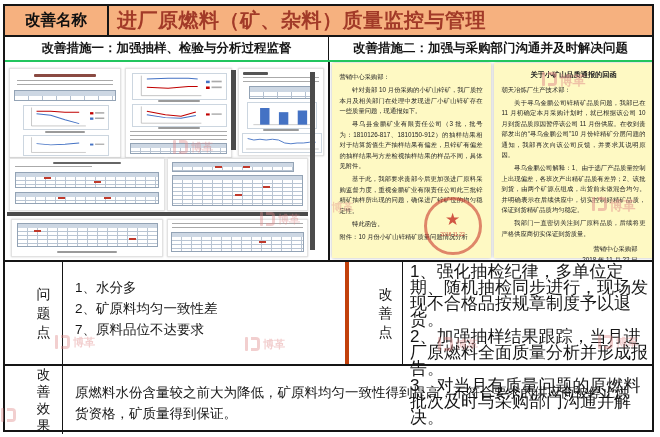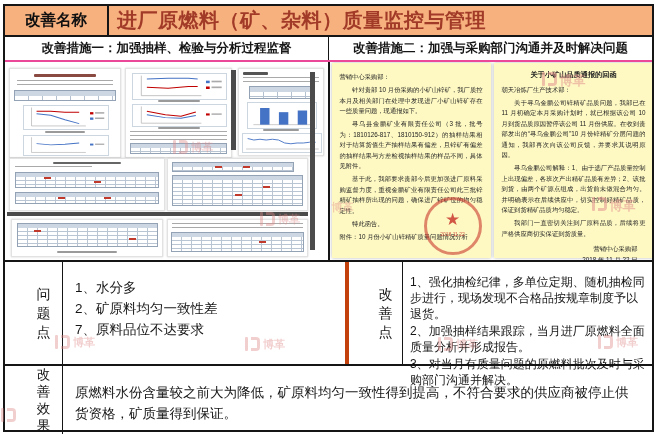--- a/index.html
+++ b/index.html
@@ -3,34 +3,34 @@
 <meta charset="utf-8">
 <style>
   html,body{margin:0;padding:0;background:#fff;}
   body{width:660px;height:437px;position:relative;font-family:"Liberation Sans",sans-serif;color:#151515;overflow:hidden;}
   #frame{position:absolute;left:3px;top:4px;width:651px;height:428px;border:2.5px solid #151515;box-sizing:border-box;display:flex;flex-direction:column;background:#fff;}
   
   .r1{height:29px;flex:0 0 29px;background:#F6B17F;border-bottom:2px solid #151515;display:flex;}
   .r1 .lbl{width:102px;flex:0 0 102px;border-right:2px solid #151515;display:flex;align-items:center;justify-content:center;font-size:15.5px;font-weight:bold;color:#111;}
   .r1 .ttl{flex:1;display:flex;align-items:center;padding-left:8px;font-size:20px;font-weight:bold;color:#A23A28;letter-spacing:.5px;}
   
-  .r2{height:23px;flex:0 0 23px;border-bottom:2px solid #ec4899;display:flex;font-size:12.5px;font-weight:600;}
+  .r2{height:23px;flex:0 0 23px;border-bottom:2px solid #22c55e;display:flex;font-size:12.5px;font-weight:600;}
   .r2>div{flex:1;display:flex;align-items:center;justify-content:center;}
   .r2 .m1{border-right:1.5px solid #151515;}
   
   .r3{height:198px;flex:0 0 198px;border-bottom:2px solid #151515;display:flex;}
   .panel{flex:1;position:relative;overflow:hidden;background:#fff;}
   .panel.pl{border-right:2px solid #151515;}
   
   .r4{height:102px;flex:0 0 102px;border-bottom:2px solid #151515;display:flex;}
   .vlabel{flex:0 0 37px;width:37px;border-right:1.5px solid #151515;display:flex;align-items:center;justify-content:center;font-size:14px;padding-left:20px;}
   .vlabel span{display:block;width:15px;word-break:break-all;line-height:19px;text-align:center;}
   .r4 .c1{flex:0 0 286px;width:286px;border-right:4px solid #c2410c;padding:15px 6px 0 12px;font-size:13.5px;line-height:21px;box-sizing:border-box;}
   .r4 .vl2{flex:0 0 33px;width:33px;}
-  .r4 .c2{flex:1;padding:2px 3px 0 7px;font-size:12px;line-height:16px;box-sizing:border-box;margin-top:10px;}
+  .r4 .c2{flex:1;padding:2px 3px 0 7px;font-size:17px;line-height:16px;box-sizing:border-box;}
   .r4 .c2 div{margin-bottom:1px;}
   
   .r5{flex:1;display:flex;}
   .r5 .content{flex:1;padding:16px 12px 0 12px;font-size:13.5px;line-height:21px;box-sizing:border-box;}
   
   .mpage{position:absolute;background:#fff;border:1px solid #e2e2e2;box-shadow:0 0 2px rgba(0,0,0,.18);}
   .tbar{position:absolute;height:2.5px;background:#8a4a42;border-radius:1px;}
   .gbar{position:absolute;height:2px;background:#9a9a9a;border-radius:1px;}
   .glines{position:absolute;background:repeating-linear-gradient(to bottom,#8d8d8d 0 1px,transparent 1px 4px);opacity:.75;}
   .ttable{position:absolute;border:1px solid #93a3b5;box-sizing:border-box;background-image:linear-gradient(#cdd7e3,#cdd7e3),repeating-linear-gradient(to bottom,transparent 0 4px,#b3c0d0 4px 5px),repeating-linear-gradient(to right,transparent 0 13px,#b3c0d0 13px 14px);background-size:100% 5px,100% 100%,100% 100%;background-repeat:no-repeat,repeat,repeat;}

